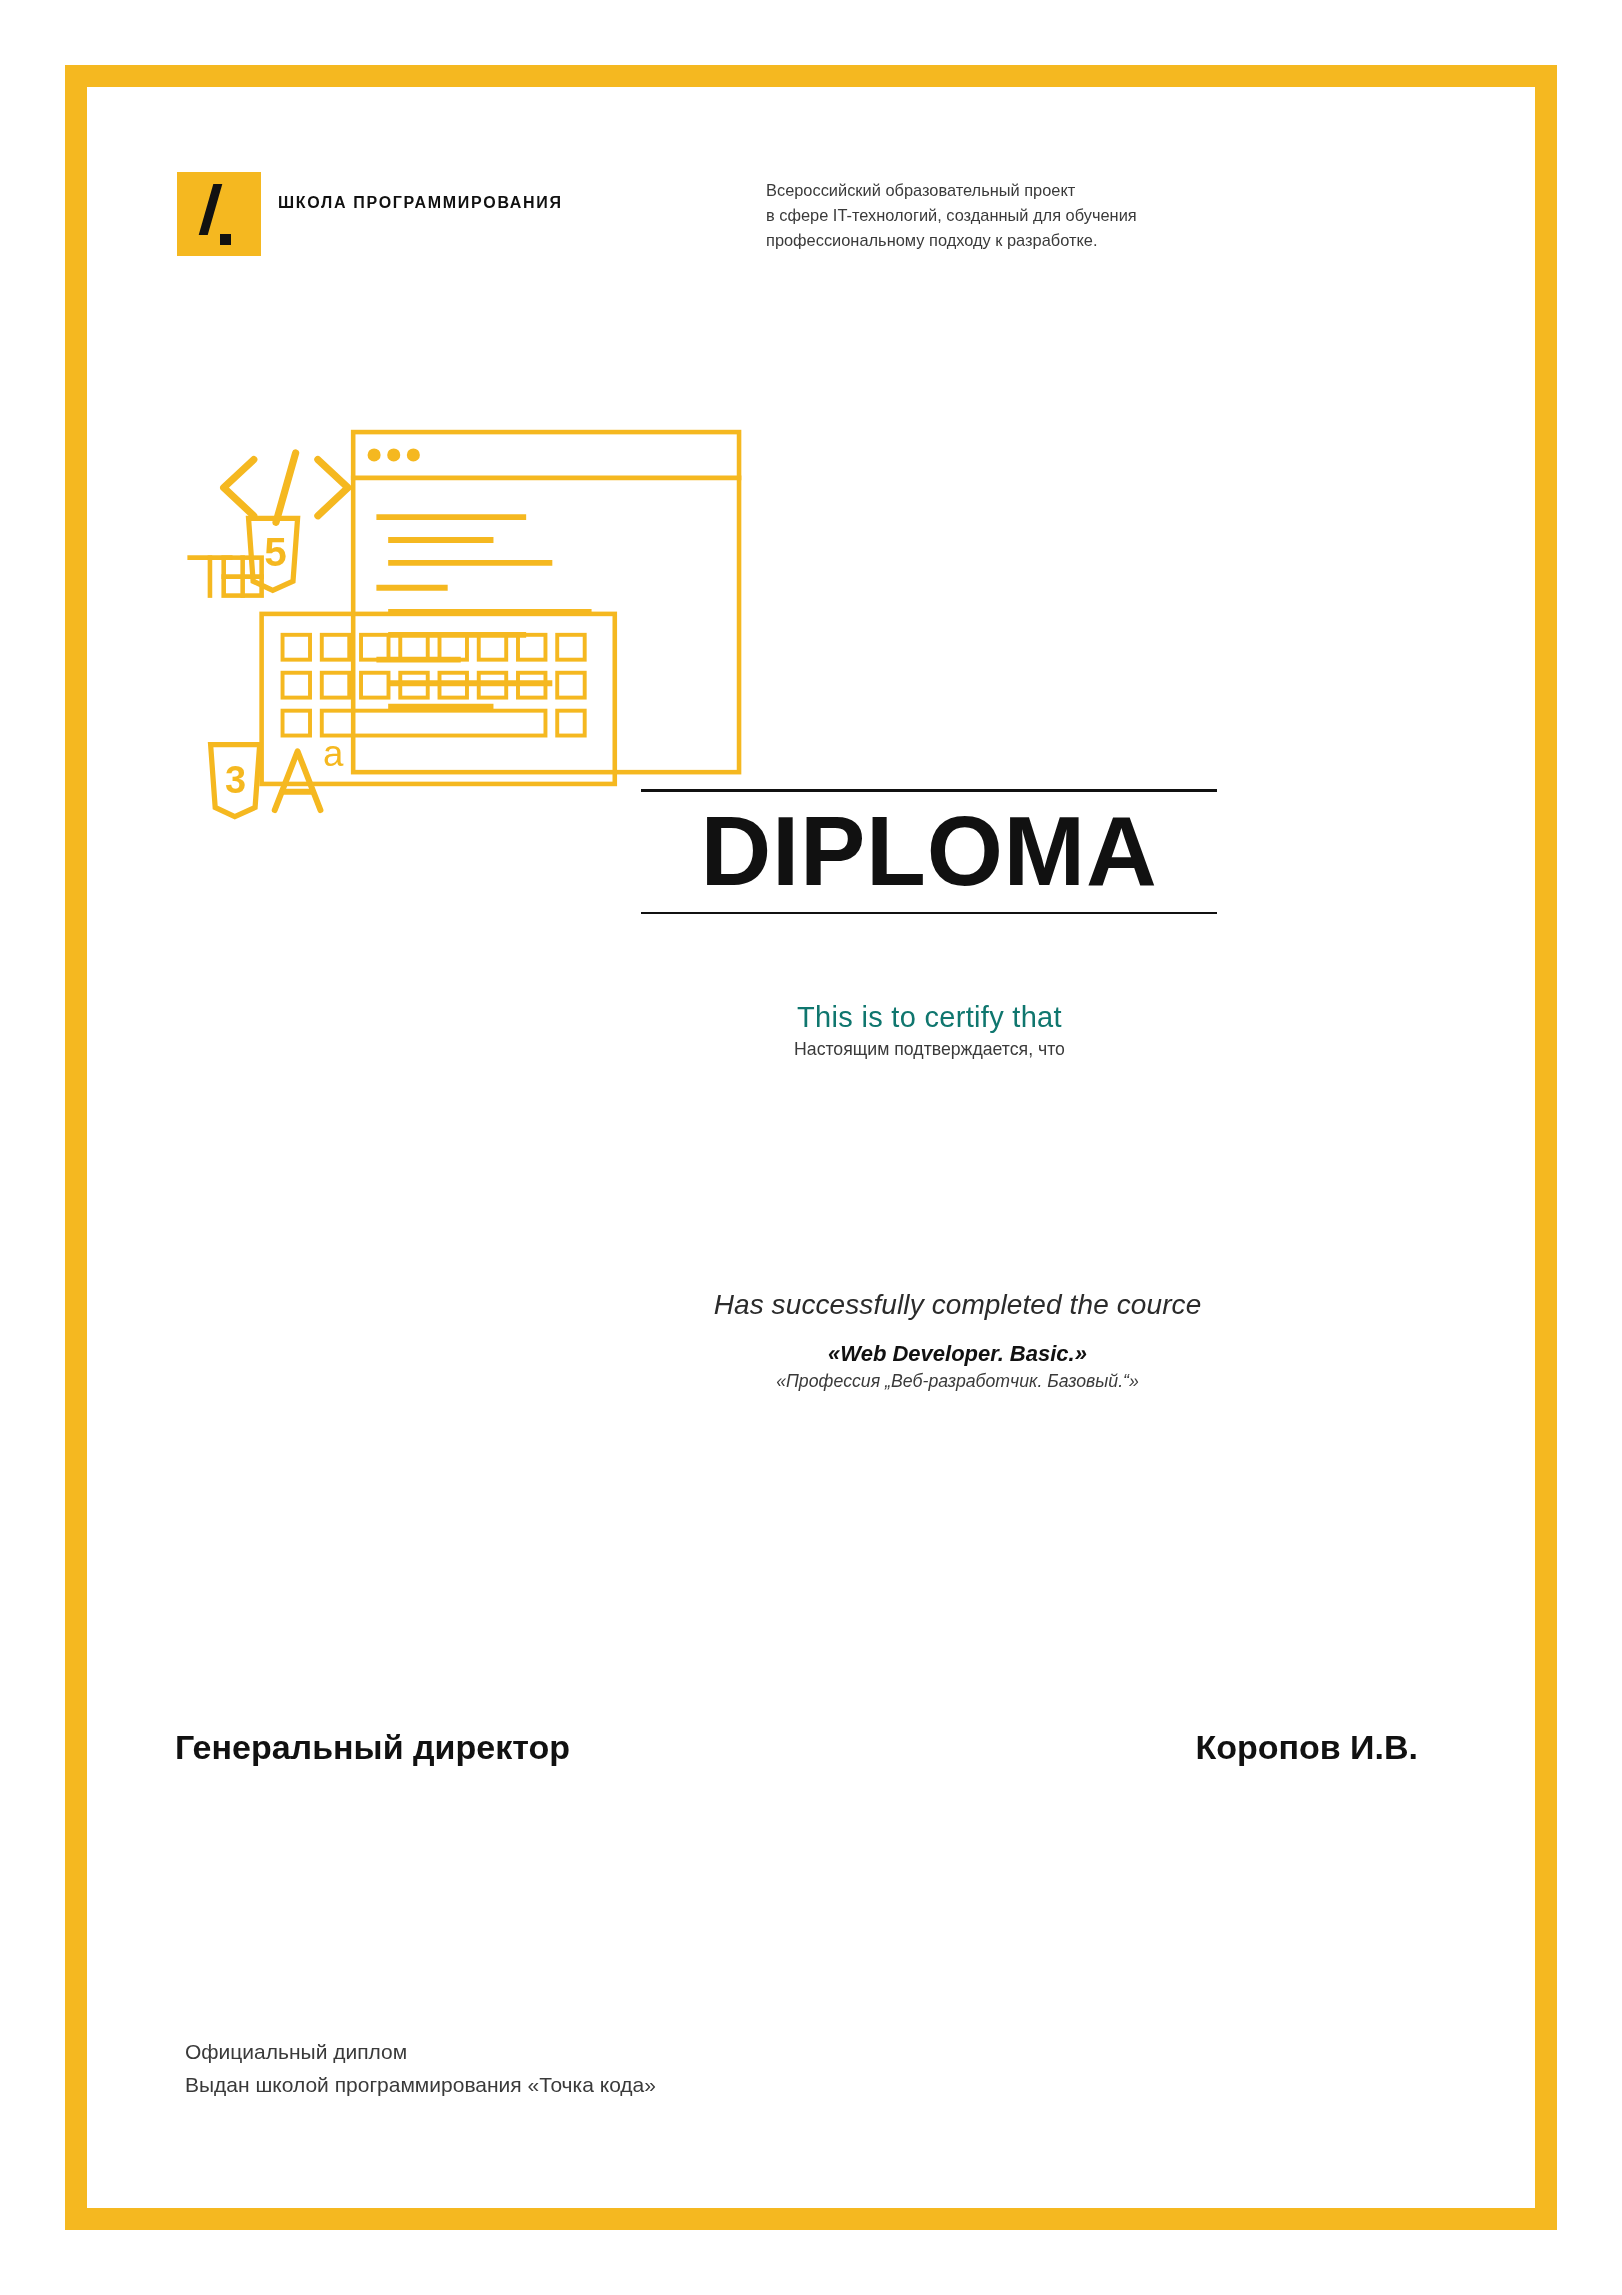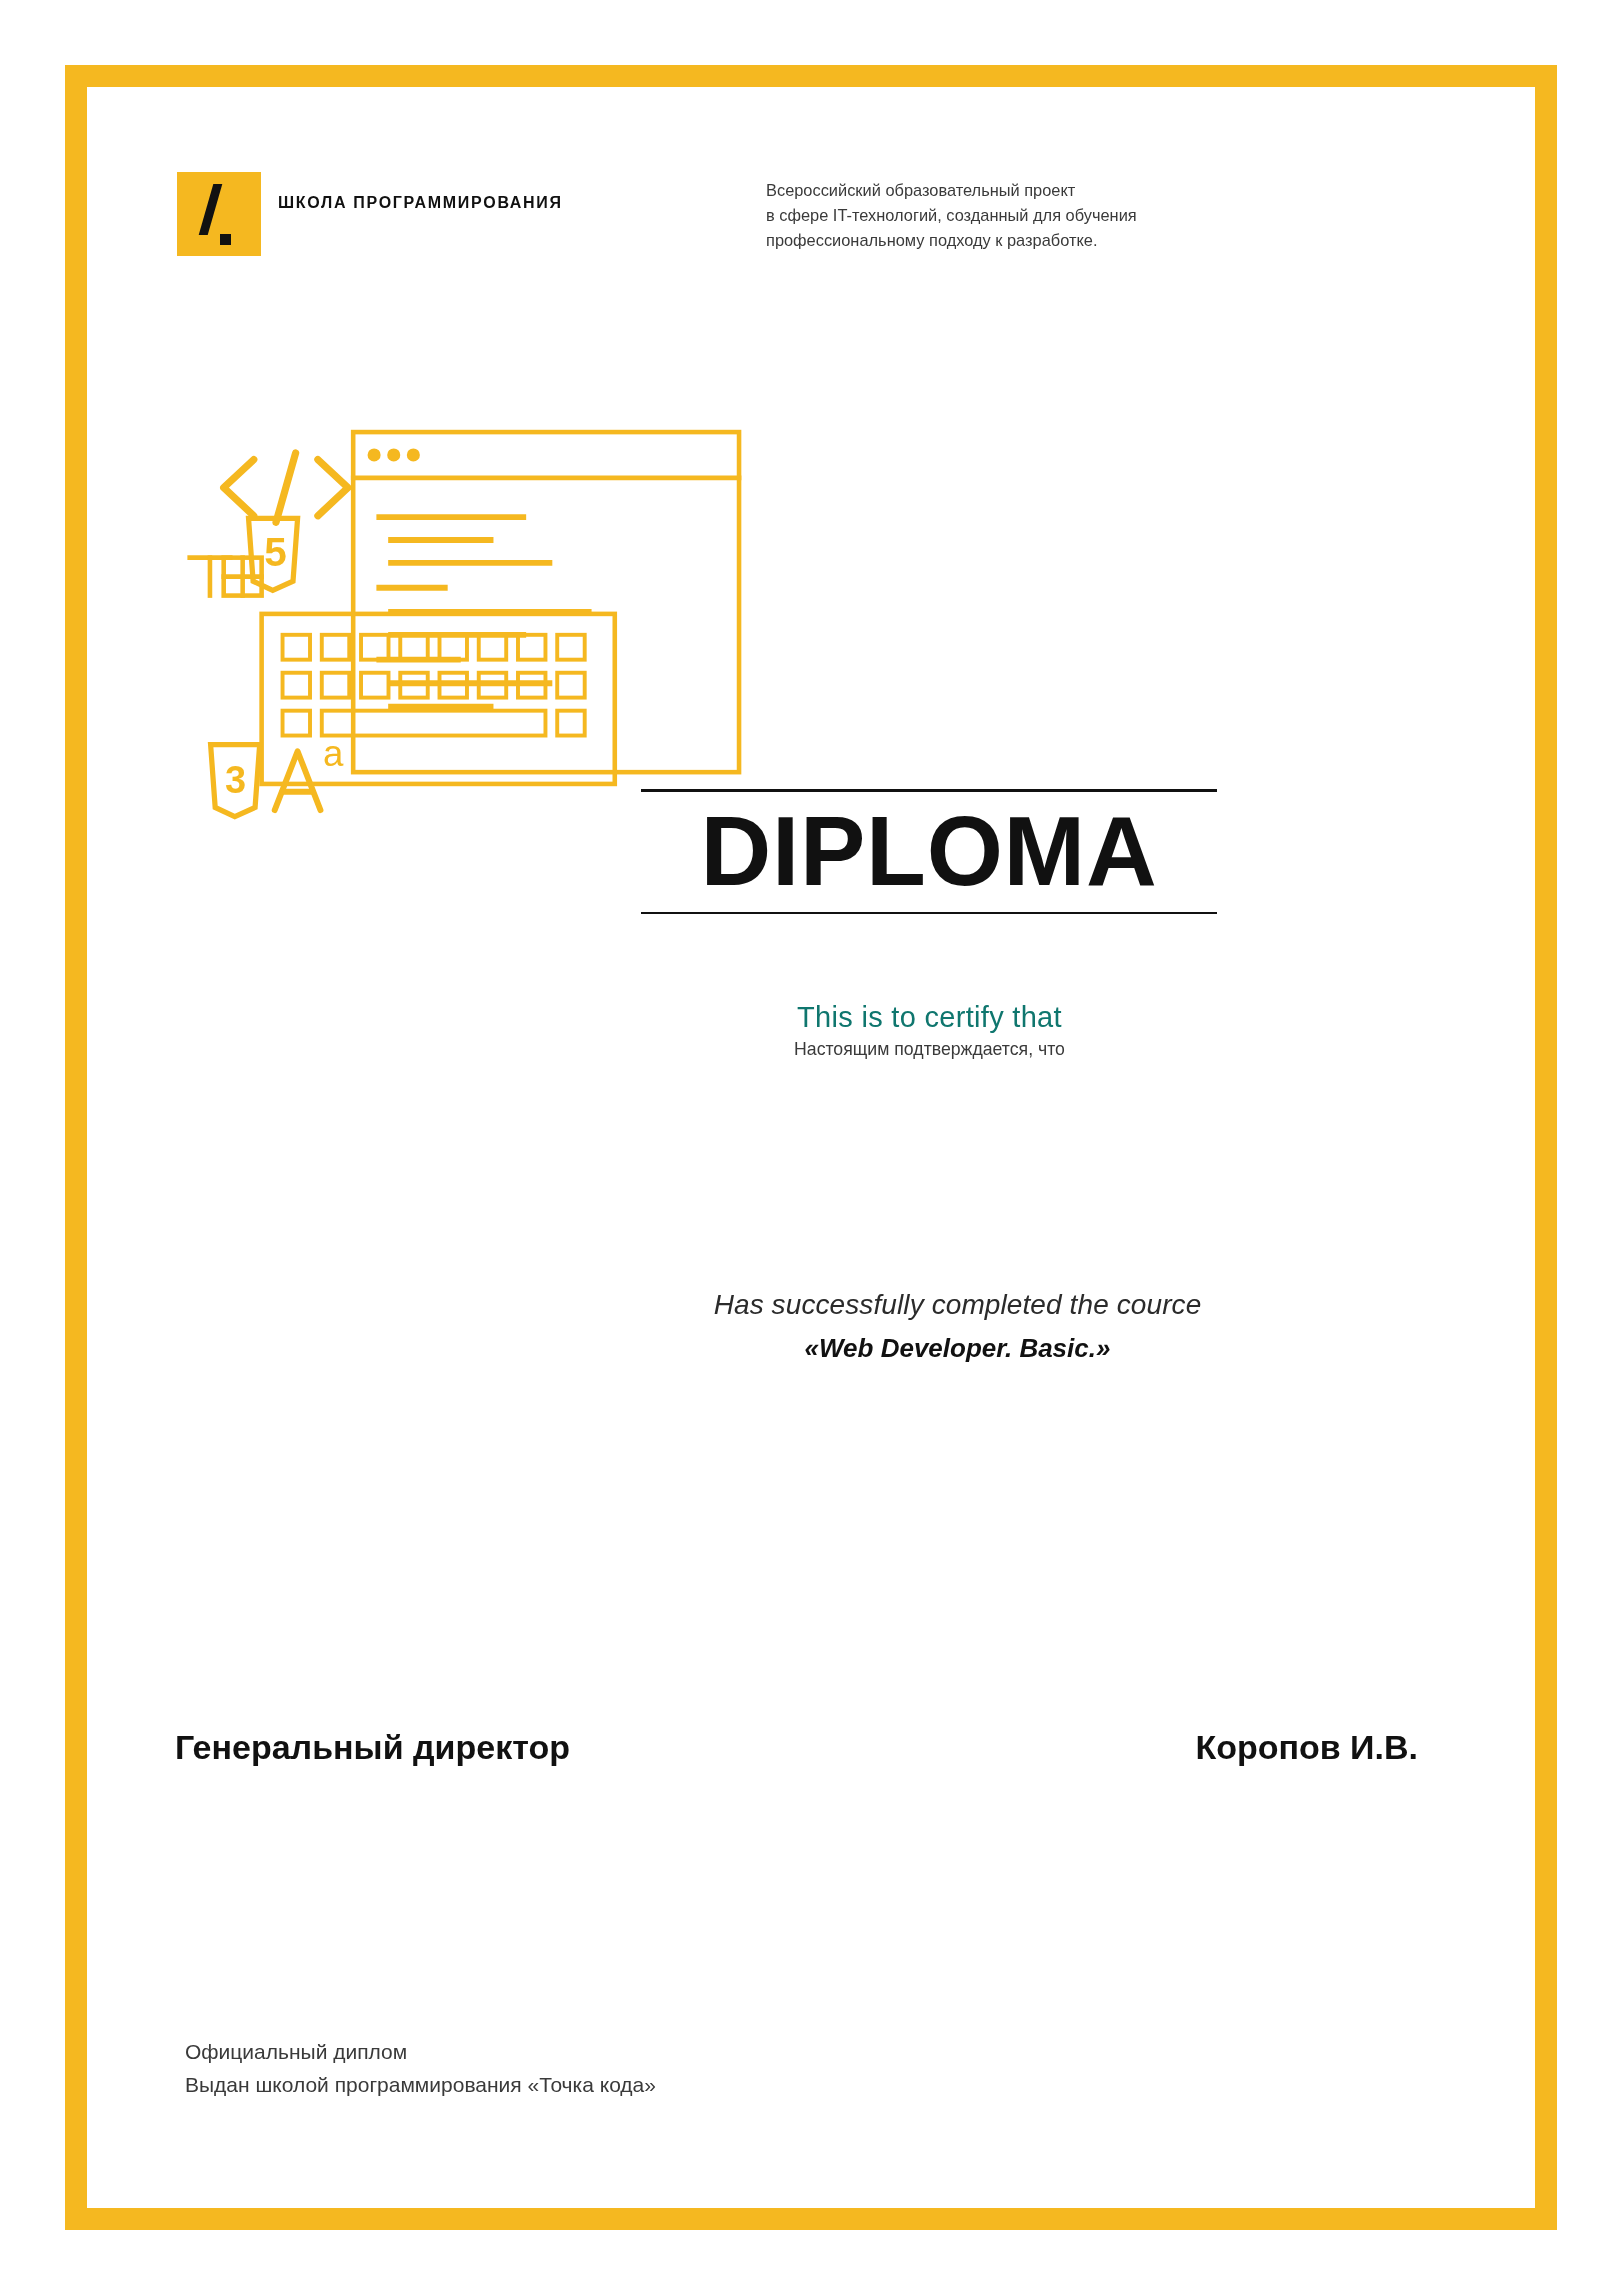--- a/index.html
+++ b/index.html
@@ -170,22 +170,22 @@
     width: 785px;
     text-align: center;
     font-style: italic;
   }
   .course-en1 {
     font-size: 28px;
     color: #2b2b2b;
     letter-spacing: 0.1px;
   }
   .course-en2 {
-    margin-top: 12px;
-    font-size: 26px;
+    margin-top: 20px;
+    font-size: 22px;
     font-weight: bold;
     color: #111111;
   }
   .course-ru1 {
     margin-top: 17px;
     font-size: 17.7px;
     color: #3a3a3a;
   }
   .course-ru2 {
     margin-top: 3.9px;
@@ -336,20 +336,21 @@
   </div>
 
   <div class="certify">
     <div class="certify-en">This is to certify that</div>
     <div class="certify-ru">Настоящим подтверждается, что</div>
   </div>
 
   <div class="course">
     <div class="course-en1">Has successfully completed the cource</div>
     <div class="course-en2">«Web Developer. Basic.»</div>
+    <div class="course-ru2">«Профессия „Веб-разработчик. Базовый.“»</div>
   </div>
 
   <div class="sig-row">
     <div class="sig-role">Генеральный директор</div>
     <div class="sig-name">Коропов И.В.</div>
   </div>
 
   <div class="footer">
     <div>Официальный диплом</div>
     <div>Выдан школой программирования «Точка кода»</div>

